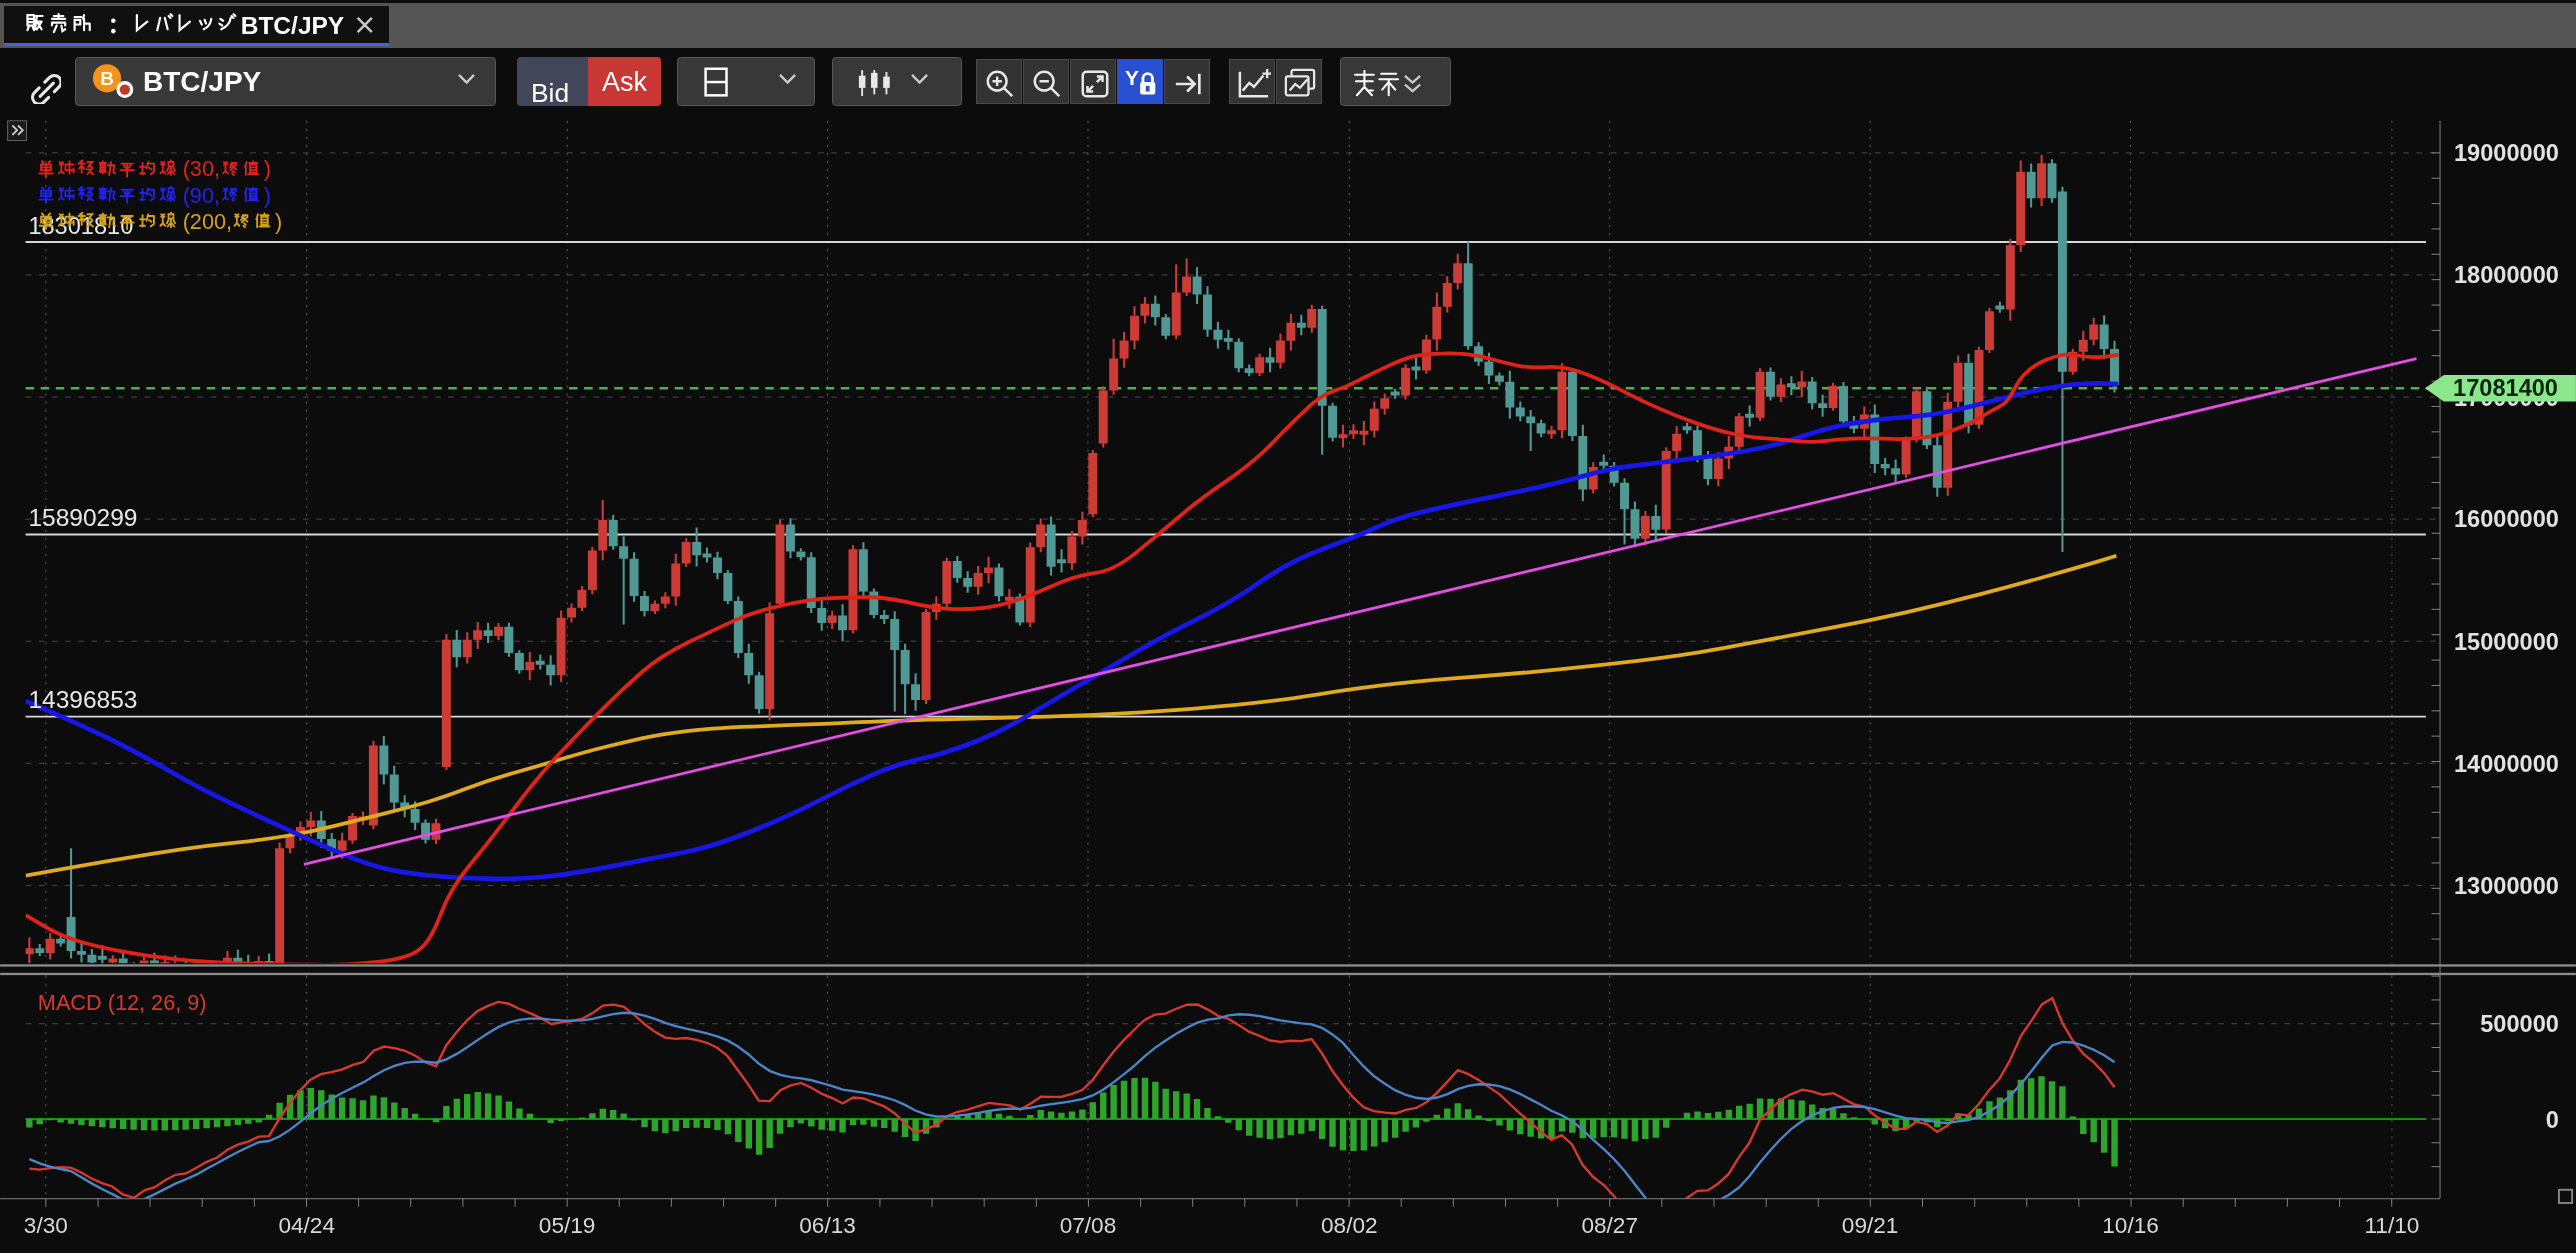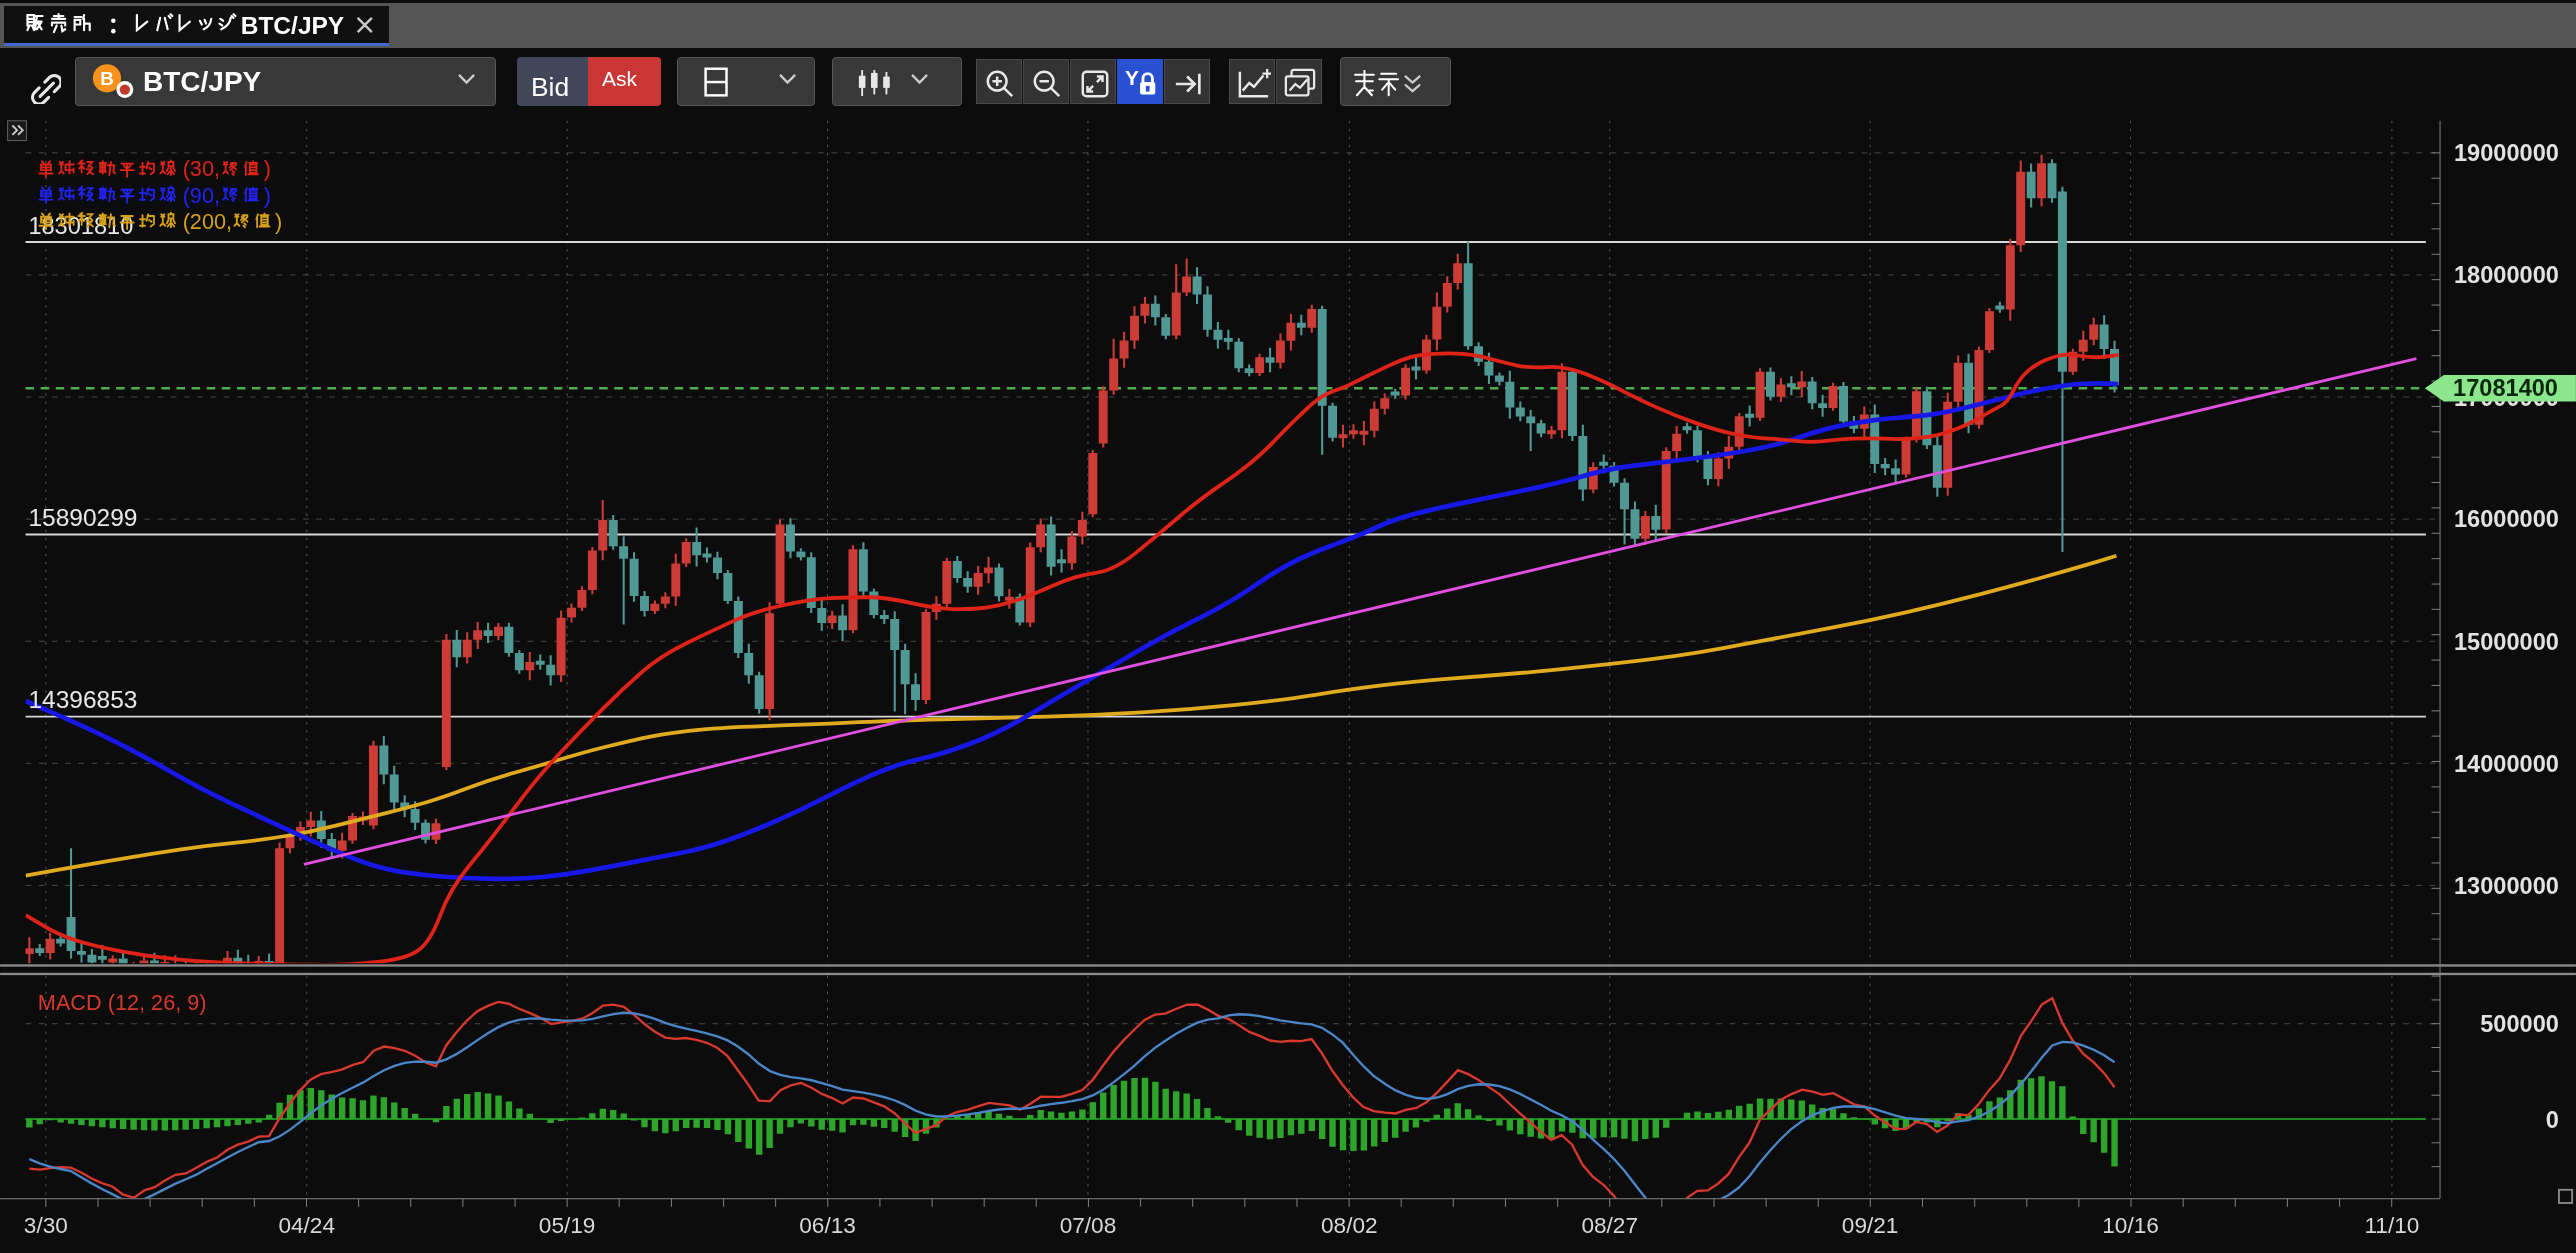--- a/index.html
+++ b/index.html
@@ -194,22 +194,22 @@
 <div class="btn" style="left:832px;width:130px"></div>
 <div class="ibtn" style="left:976px"></div>
 <div class="ibtn" style="left:1023px"></div>
 <div class="ibtn" style="left:1070px"></div>
 <div class="ibtn" style="left:1117px;background:#2a50d2;border-color:#2a50d2"></div>
 <div class="ibtn" style="left:1164px"></div>
 <div class="ibtn" style="left:1229px"></div>
 <div class="ibtn" style="left:1276px"></div>
 <div class="btn" style="left:1340px;width:111px"></div>
 <div class="lbl" style="left:143px;top:66px;font-weight:bold">BTC/JPY</div>
-<div class="lbl" style="left:531px;top:72px;font-size:26.4px">Bid</div>
-<div class="lbl" style="left:602px;top:67px;font-size:21px">Ask</div>
+<div class="lbl" style="left:531px;top:78px;font-size:26.4px">Bid</div>
+<div class="lbl" style="left:602px;top:67px;font-size:27px">Ask</div>
 <svg style="position:absolute;left:22.6px;top:66px" width="38" height="38" viewBox="0 0 40 40">
       <g stroke="#e8e8e8" stroke-width="3.2" fill="none" stroke-linecap="round">
         <path d="M17,23 L12,28 a7,7 0 0 0 10,10 L27,33"></path>
         <path d="M23,17 L28,12 a7,7 0 0 1 10,10 L33,27"></path>
         <path d="M18,32 L32,18"></path>
       </g>
     </svg>
     <svg style="position:absolute;left:91px;top:62px" width="47" height="42" viewBox="0 0 50 44">
       <circle cx="17" cy="17" r="15" fill="#f7931a"></circle>
       <text x="17" y="24" font-size="20" font-weight="bold" fill="#fff" text-anchor="middle" font-family="Liberation Sans">B</text>

